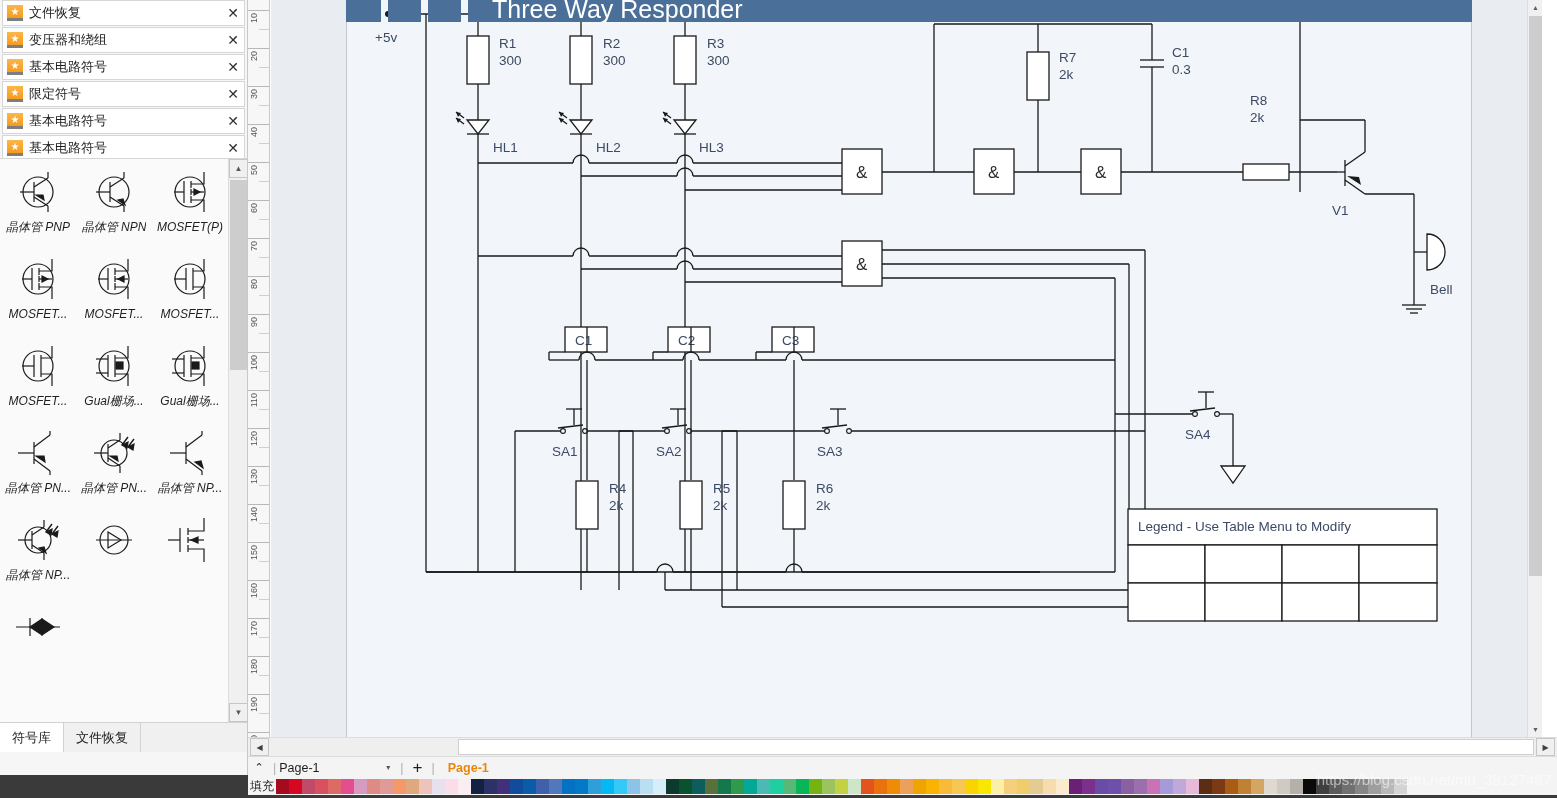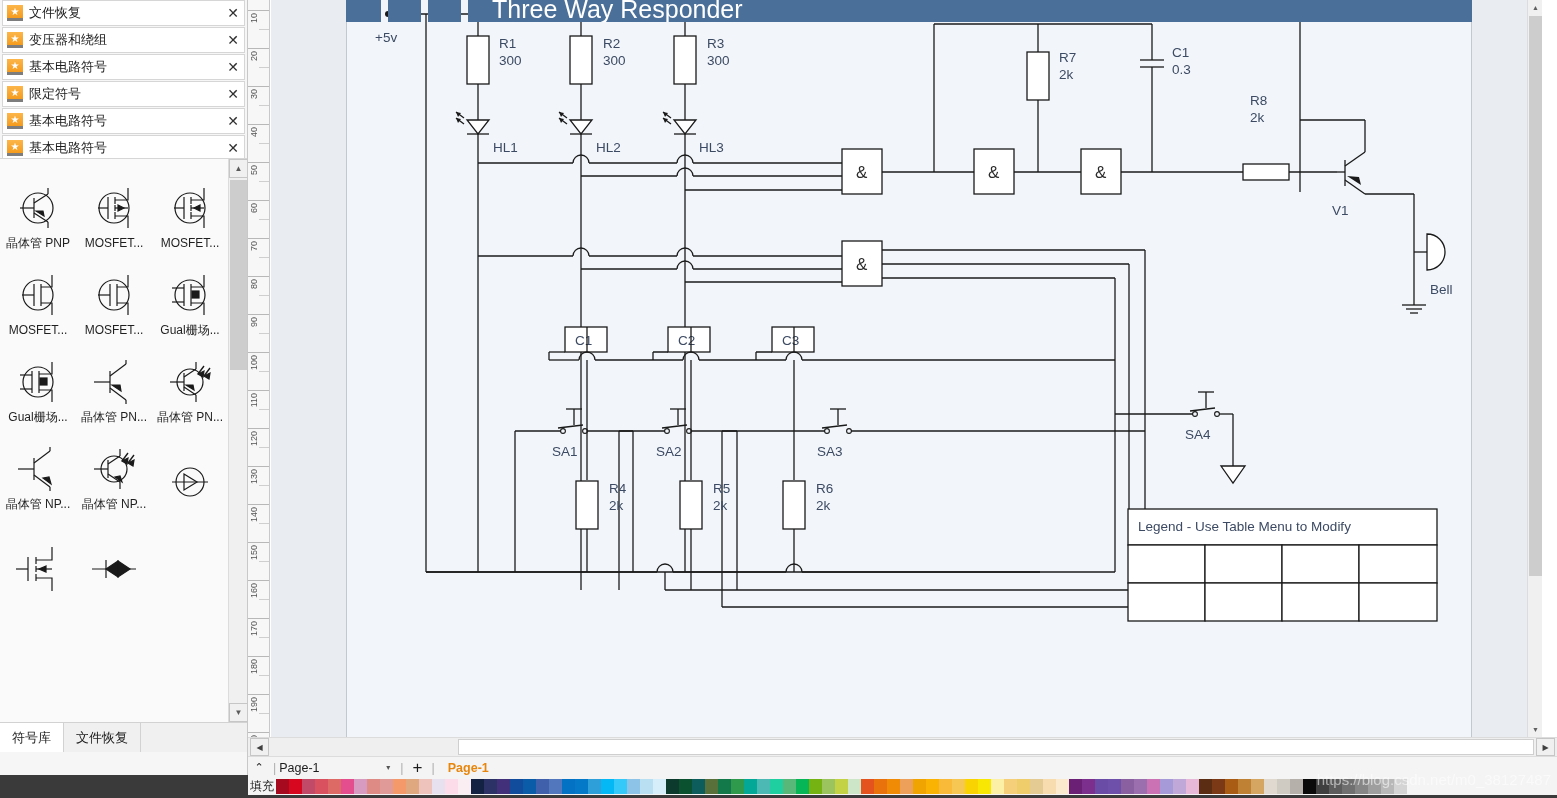--- a/index.html
+++ b/index.html
@@ -52,22 +52,23 @@
   }
   #shape-grid {
     position: absolute; left: 0; top: 0; right: 20px; bottom: 0;
     display: grid;
     grid-template-columns: repeat(3, 1fr);
     grid-auto-rows: 87px;
     padding-top: 4px;
   }
   .shape-cell {
     display: flex; flex-direction: column;
-    align-items: center; justify-content: flex-end;
+    align-items: center; justify-content: flex-start;
     cursor: pointer;
+    font-style: italic;
   }
   .shape-cell .glyph {
     height: 58px; width: 64px;
     display: flex; align-items: center; justify-content: center;
   }
   .shape-cell .glyph svg { display: block; }
   .shape-cell .cap {
     font-size: 12px; color: #1f1f1f; text-align: center;
     white-space: nowrap; overflow: hidden; max-width: 80px;
     line-height: 1.1;
@@ -277,20 +278,54 @@
                   <path d="M22 14 V34"></path>
                   <path d="M22 19 L36 10"></path>
                   <path d="M22 29 L36 38"></path>
                   <path d="M36 10 V4"></path>
                   <path d="M36 38 V44"></path>
                   <path d="M24 27 l8 5 l-1 -5 Z" fill="#1a1a1a"></path>
                 </g>
               </svg>
             </div>
             <div class="cap">晶体管 PNP</div>
+          </div>
+          <div class="shape-cell">
+            <div class="glyph">
+              <svg width="52" height="48" viewBox="0 0 52 48">
+                <g stroke="#1a1a1a" stroke-width="1.2" fill="none">
+                  <circle cx="26" cy="24" r="15"></circle>
+                  <path d="M8 24 H22"></path>
+                  <path d="M22 14 V34"></path>
+                  <path d="M22 19 L36 10"></path>
+                  <path d="M22 29 L36 38"></path>
+                  <path d="M36 10 V4"></path>
+                  <path d="M36 38 V44"></path>
+                  <path d="M30 32 l7 5 l-2 -6 Z" fill="#1a1a1a"></path>
+                </g>
+              </svg>
+            </div>
+            <div class="cap">晶体管 NPN</div>
+          </div>
+          <div class="shape-cell">
+            <div class="glyph">
+              <svg width="52" height="48" viewBox="0 0 52 48">
+                <g stroke="#1a1a1a" stroke-width="1.2" fill="none">
+                  <circle cx="26" cy="24" r="15"></circle>
+                  <path d="M10 24 H20"></path>
+                  <path d="M20 13 V35"></path>
+                  <path d="M27 13 V20 M27 21 V27 M27 28 V35"></path>
+                  <path d="M27 16 H40 V4"></path>
+                  <path d="M27 24 H40"></path>
+                  <path d="M27 32 H40 V44"></path>
+                  <path d="M30 21 l6 3 l-6 3 Z" fill="#1a1a1a"></path>
+                </g>
+              </svg>
+            </div>
+            <div class="cap">MOSFET(P)</div>
           </div>
           <div class="shape-cell">
             <div class="glyph">
               <svg width="52" height="48" viewBox="0 0 52 48">
                 <g stroke="#1a1a1a" stroke-width="1.2" fill="none">
                   <circle cx="26" cy="24" r="15"></circle>
                   <path d="M10 24 H20"></path>
                   <path d="M20 13 V35"></path>
                   <path d="M27 13 V20 M27 21 V27 M27 28 V35"></path>
                   <path d="M27 16 H40 V4"></path>

